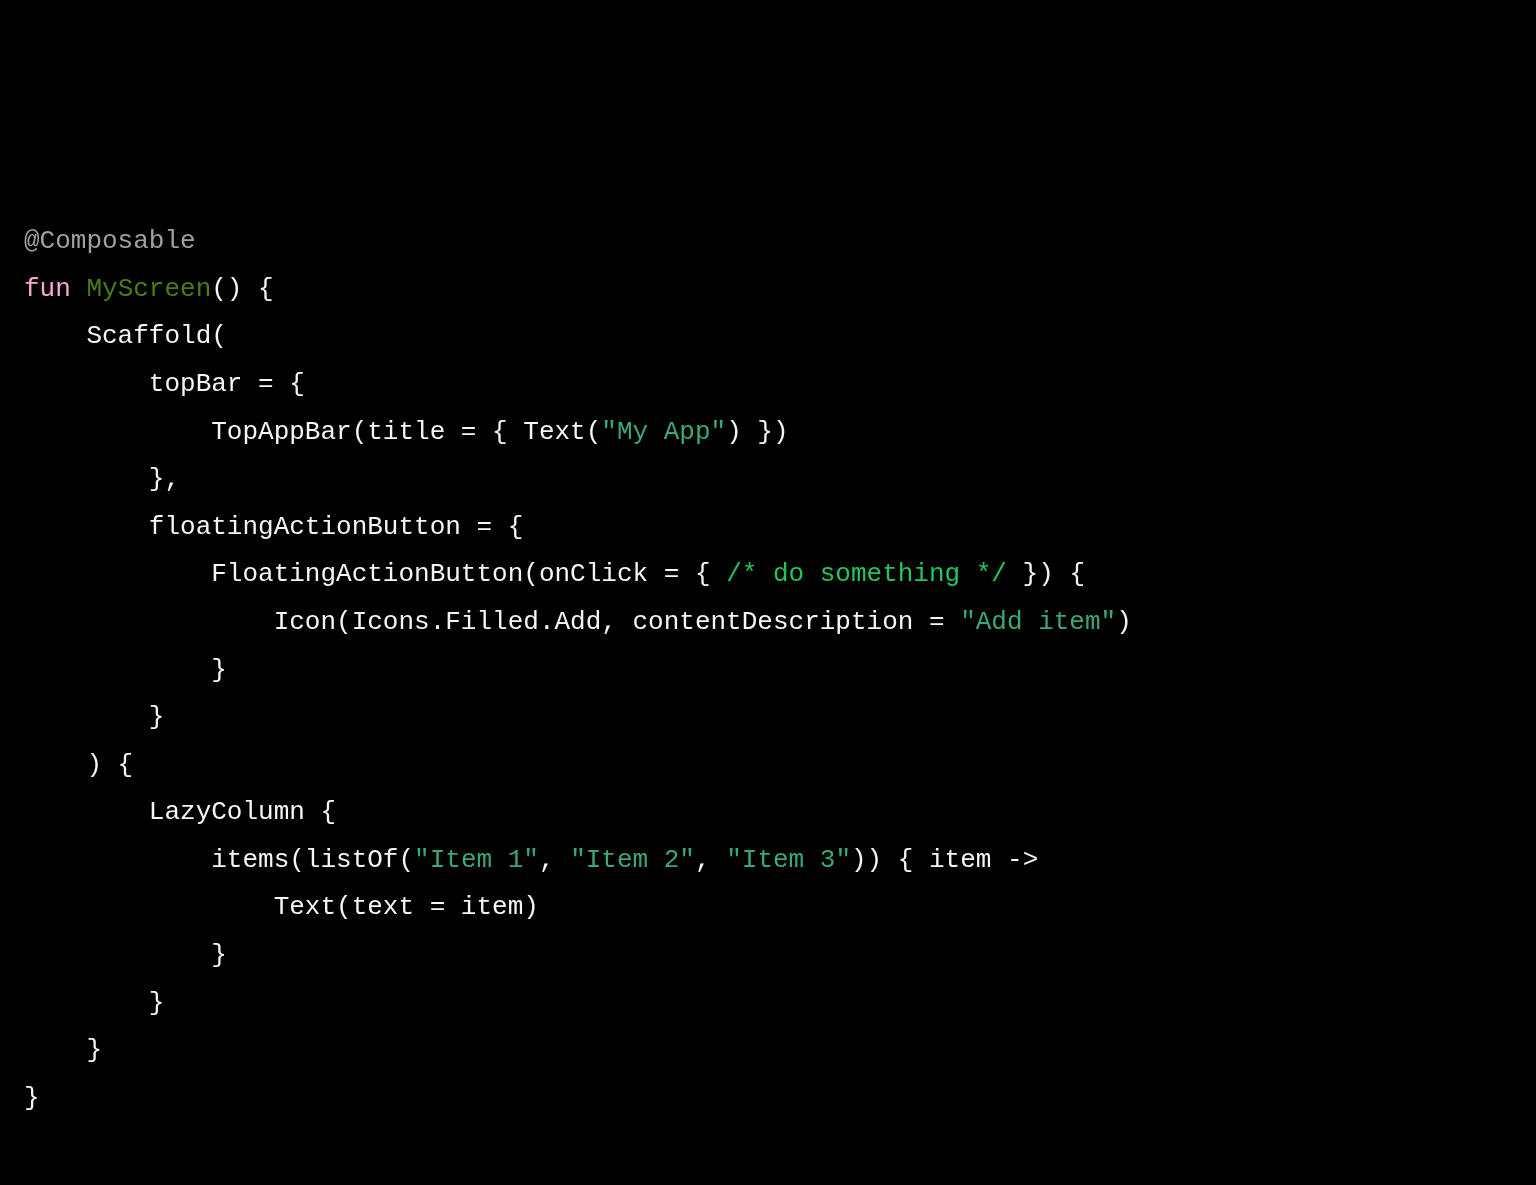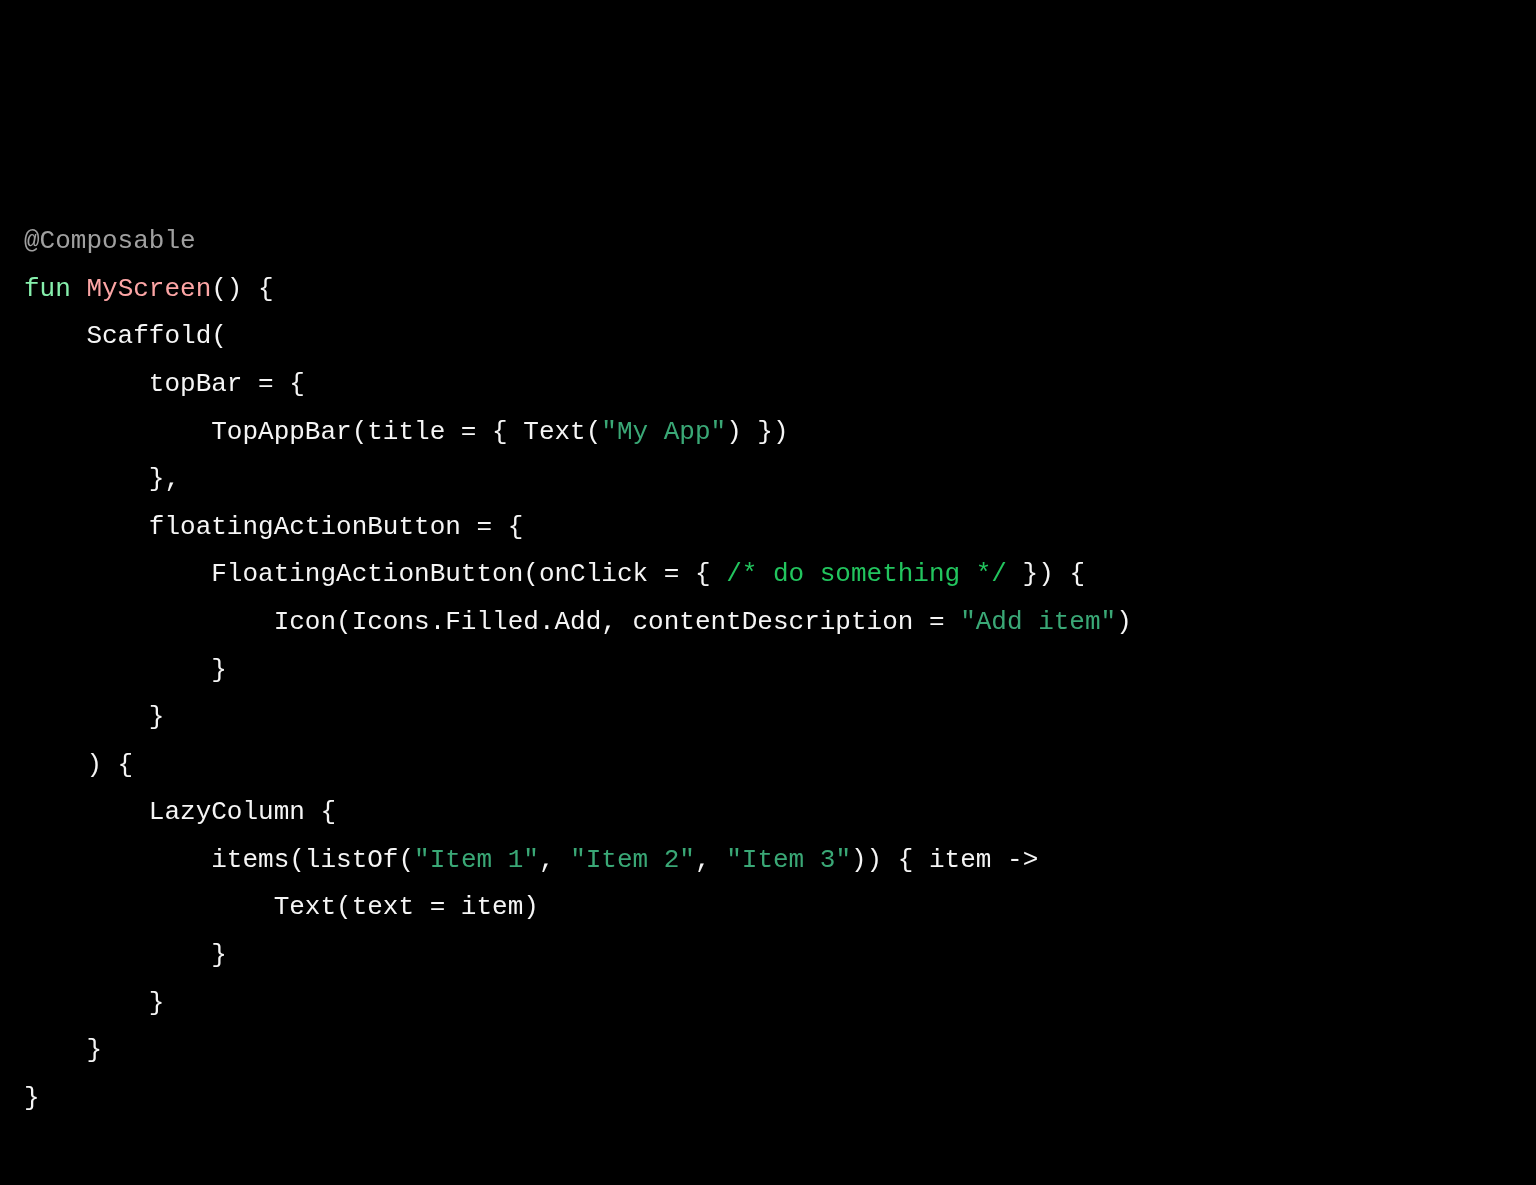--- a/index.html
+++ b/index.html
@@ -18,22 +18,22 @@
       overflow-x: auto;
     }
     .code-container {
       display: block;
     }
     .line {
       display: block;
       min-height: 1.83em;
     }
     .tok-annotation { color: #a0a0a0; }
-    .tok-keyword { color: #86efac; }
-    .tok-funcname { color: #fca5a5; }
+    .tok-keyword { color: #f9a8d4; }
+    .tok-funcname { color: #4d7c0f; }
     .tok-default { color: #f5f5f5; }
     .tok-string { color: #3aa876; }
     .tok-comment { color: #22c55e; }
   </style>
 </head>
 <body>
 
 
 
 <div class="code-container"><span class="line"><span class="tok-annotation">@Composable</span></span><span class="line"><span class="tok-keyword">fun</span><span class="tok-default"> </span><span class="tok-funcname">MyScreen</span><span class="tok-default">() {</span></span><span class="line"><span class="tok-default">    Scaffold(</span></span><span class="line"><span class="tok-default">        topBar = {</span></span><span class="line"><span class="tok-default">            TopAppBar(title = { Text(</span><span class="tok-string">"My App"</span><span class="tok-default">) })</span></span><span class="line"><span class="tok-default">        },</span></span><span class="line"><span class="tok-default">        floatingActionButton = {</span></span><span class="line"><span class="tok-default">            FloatingActionButton(onClick = { </span><span class="tok-comment">/* do something */</span><span class="tok-default"> }) {</span></span><span class="line"><span class="tok-default">                Icon(Icons.Filled.Add, contentDescription = </span><span class="tok-string">"Add item"</span><span class="tok-default">)</span></span><span class="line"><span class="tok-default">            }</span></span><span class="line"><span class="tok-default">        }</span></span><span class="line"><span class="tok-default">    ) {</span></span><span class="line"><span class="tok-default">        LazyColumn {</span></span><span class="line"><span class="tok-default">            items(listOf(</span><span class="tok-string">"Item 1"</span><span class="tok-default">, </span><span class="tok-string">"Item 2"</span><span class="tok-default">, </span><span class="tok-string">"Item 3"</span><span class="tok-default">)) { item -&gt;</span></span><span class="line"><span class="tok-default">                Text(text = item)</span></span><span class="line"><span class="tok-default">            }</span></span><span class="line"><span class="tok-default">        }</span></span><span class="line"><span class="tok-default">    }</span></span><span class="line"><span class="tok-default">}</span></span></div>

